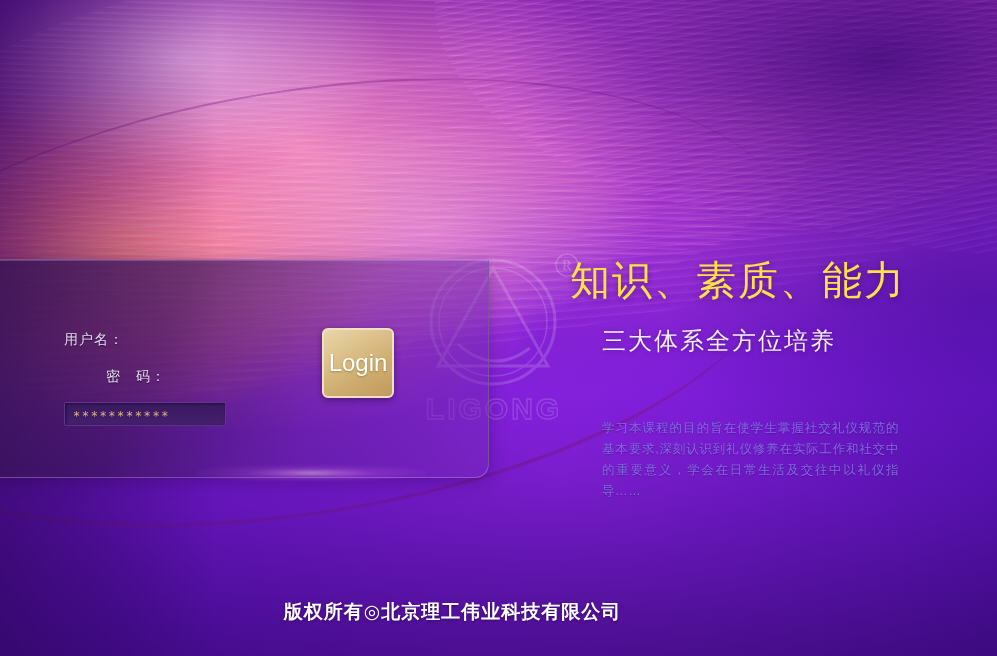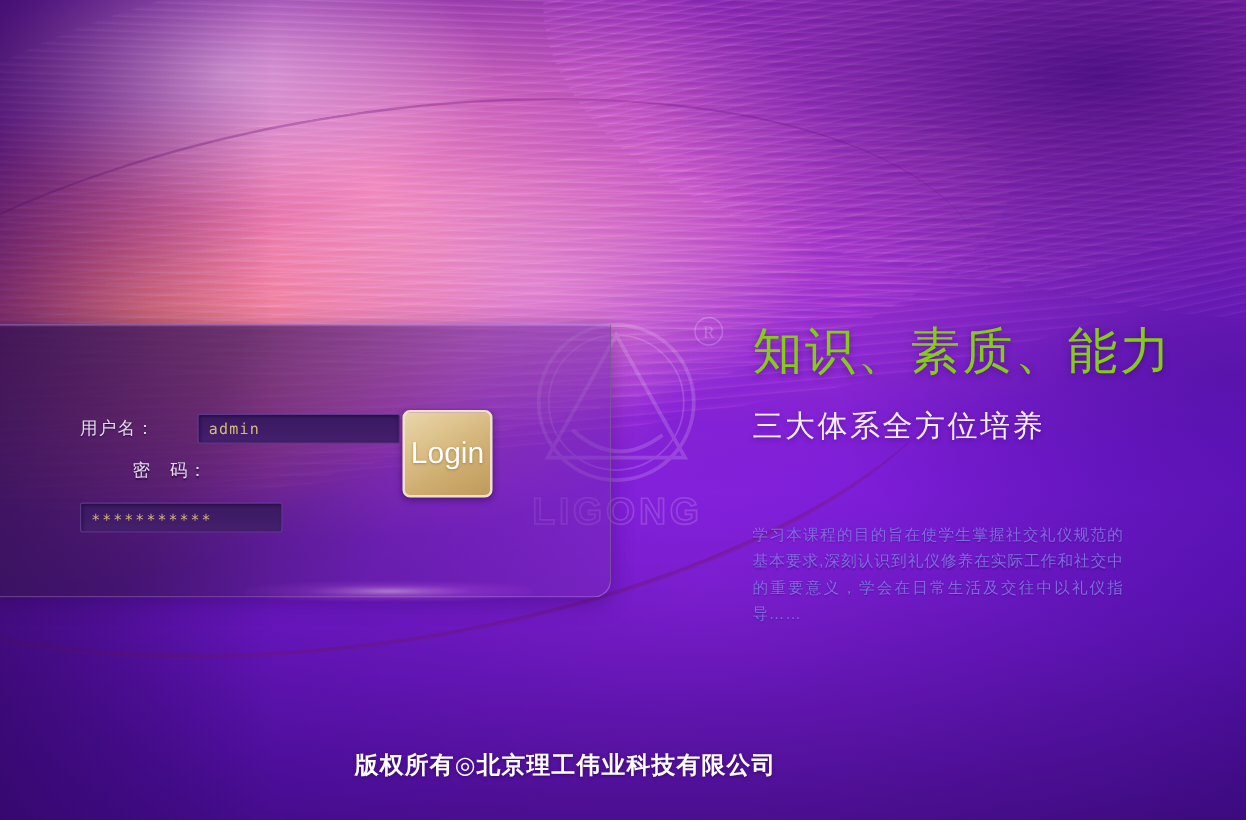--- a/index.html
+++ b/index.html
@@ -277,23 +277,23 @@
     font-weight: 700;
     color: #f0644a;
     letter-spacing: 1px;
     text-shadow: 0 1px 1px rgba(25,0,45,.55);
     white-space: nowrap;
   }
 
   
   #headline {
     position: absolute;
-    left: 602px; top: 253px;
+    left: 570px; top: 253px;
     font-size: 40px;
-    color: #84cc16;
+    color: #fde047;
     letter-spacing: 2px;
     white-space: nowrap;
     text-shadow: 0 2px 6px rgba(45,0,90,.45);
   }
   #subhead {
     position: absolute;
     left: 602px; top: 325px;
     font-size: 24px;
     color: #f4eefb;
     letter-spacing: 2px;
@@ -353,21 +353,20 @@
     <text x="13" y="18" font-family="Liberation Serif, serif" font-size="14" fill="#ffffff" text-anchor="middle">R</text>
   </svg>
 
   <div id="flare"></div>
 
 
   <div id="login-panel"></div>
 
   <div class="form-row" id="row-username">
     <span class="field-label">用户名：</span>
-    <input class="text-input" id="username-input" type="text" value="admin" style="">
   </div>
 
   <div class="form-row" id="row-password">
     <span class="field-label">密　码：</span>
     <div class="text-input" id="password-input">***********</div>
   </div>
 
 
   <div id="login-button">Login</div>
 

